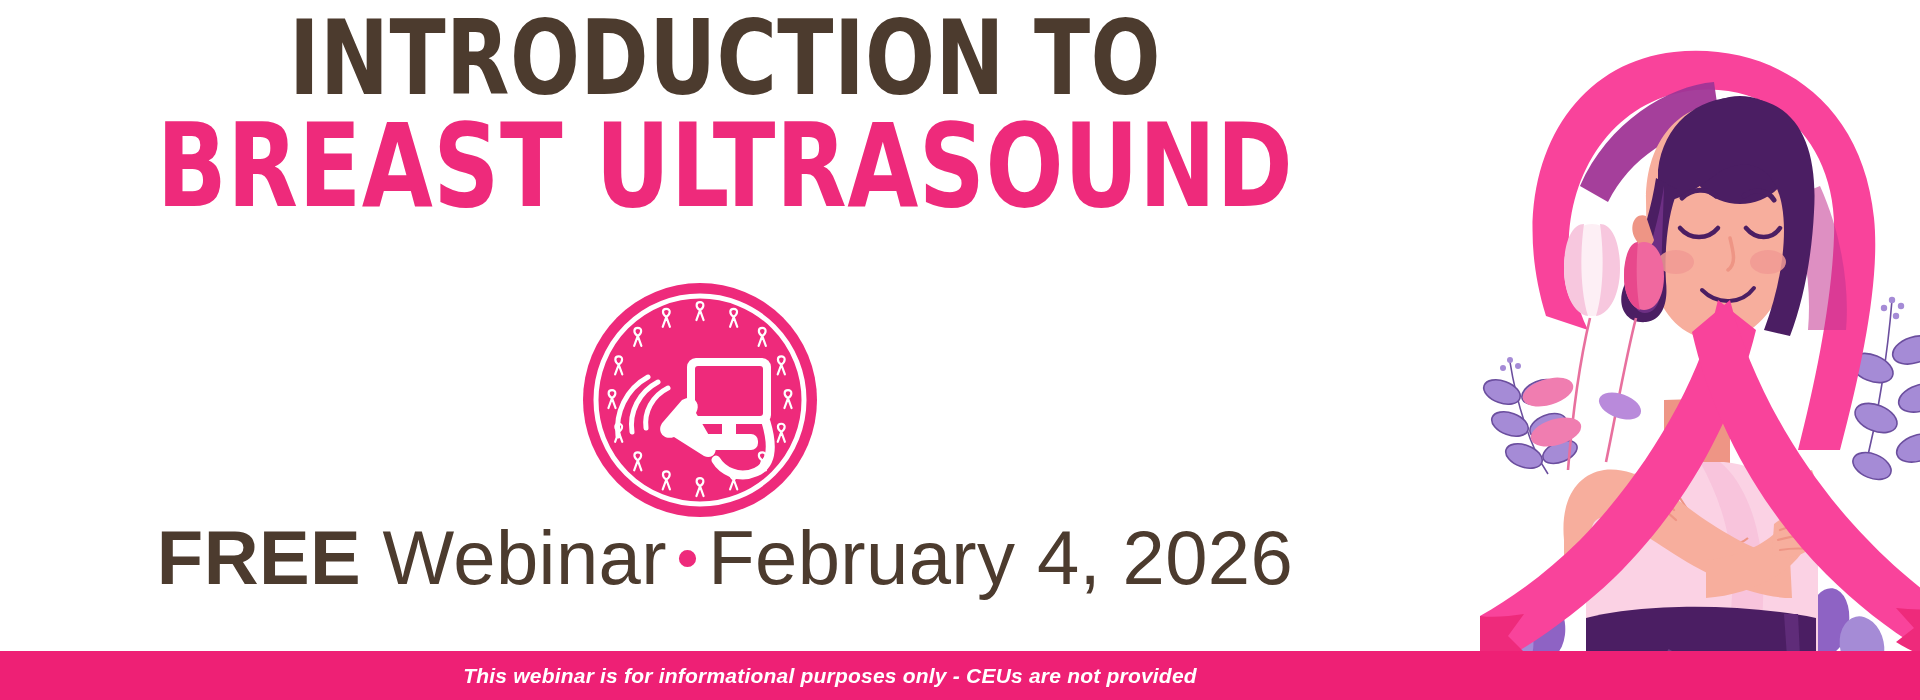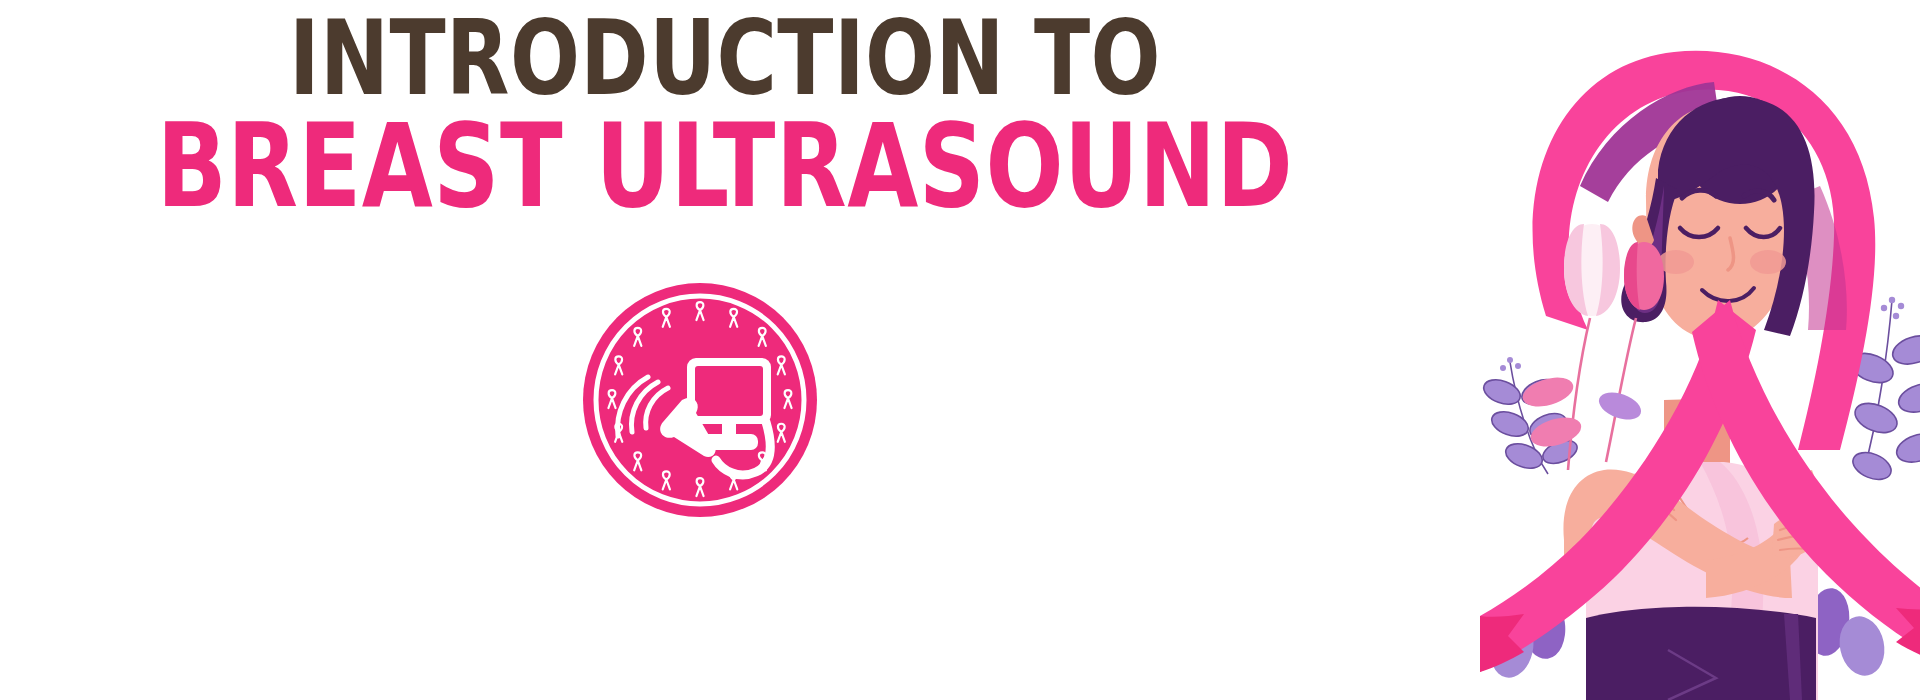--- a/index.html
+++ b/index.html
@@ -211,20 +211,23 @@
         </g>
 
         <g fill="none" stroke="#FFFFFF" stroke-width="5" stroke-linecap="round">
           <path d="M 86 106 C 70 114 62 130 64 146"></path>
           <path d="M 76 100 C 57 110 47 130 50 150"></path>
           <path d="M 66 95 C 44 107 33 131 36 154"></path>
         </g>
       </svg>
     </div>
 
+    <div id="subline">
+      <span class="free">FREE</span><span class="light">&nbsp;</span><span class="light">Webinar</span><span class="bullet">•</span><span class="light">February 4, 2026</span>
+    </div>
   </div>
 
   <div id="illustration">
     <svg viewBox="0 0 480 700" xmlns="http://www.w3.org/2000/svg">
 
       <g stroke="#6B4E9E" stroke-width="1.6" fill="#A58BD6">
         <path d="M 424 300 C 420 350 410 420 396 470" fill="none"></path>
         <ellipse cx="446" cy="350" rx="22" ry="13" transform="rotate(-18 446 350)"></ellipse>
         <ellipse cx="404" cy="368" rx="22" ry="13" transform="rotate(22 404 368)"></ellipse>
         <ellipse cx="452" cy="398" rx="22" ry="13" transform="rotate(-18 452 398)"></ellipse>
@@ -358,14 +361,17 @@
         <path d="M 96 268 C 96 242 104 224 116 224 C 112 252 112 290 120 316 C 106 314 96 294 96 268 Z" fill="#F7C7DE"></path>
         <path d="M 152 268 C 152 242 144 224 132 224 C 136 252 136 290 128 316 C 142 314 152 294 152 268 Z" fill="#F7C7DE"></path>
 
         <path d="M 156 276 C 156 256 164 242 176 242 C 188 242 196 256 196 276 C 196 296 188 310 176 310
                  C 164 310 156 296 156 276 Z" fill="#F0689F"></path>
         <path d="M 156 276 C 156 256 162 242 170 242 C 168 262 168 290 172 310 C 162 306 156 292 156 276 Z" fill="#E8488C"></path>
       </g>
     </svg>
   </div>
 
+  <div id="bottom-strip">
+    <span id="bottom-strip-text">This webinar is for informational purposes only - CEUs are not provided</span>
+  </div>
 
 </div>
 
 </body></html>

